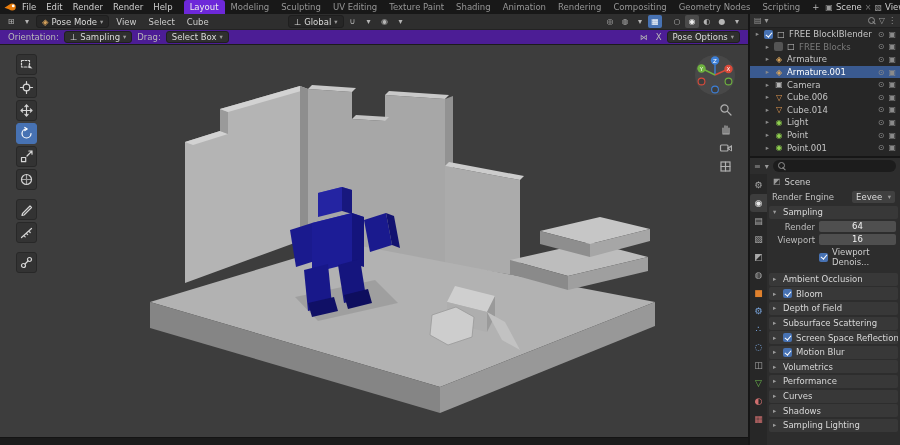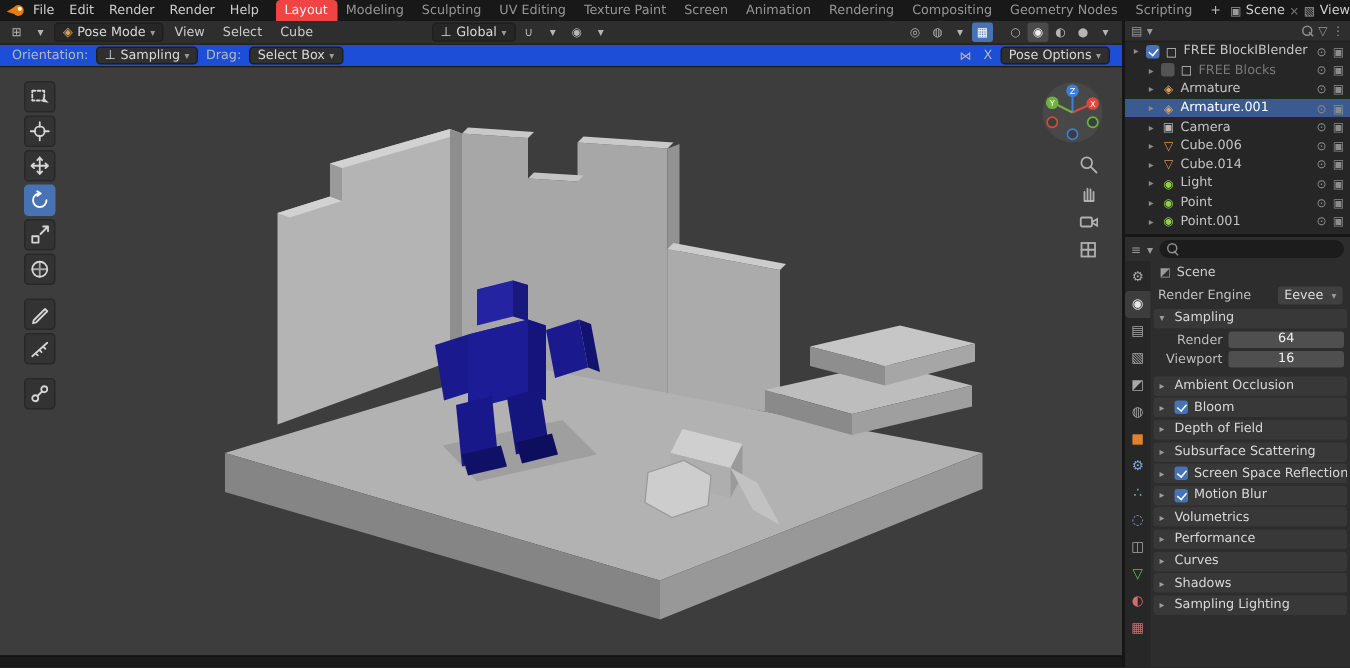--- a/index.html
+++ b/index.html
@@ -4,37 +4,37 @@
 <style>
 *{box-sizing:border-box;margin:0;padding:0}
 html,body{width:900px;height:445px;overflow:hidden}
 body{position:relative;background:#161616;font-family:"DejaVu Sans",sans-serif;color:#ccc;font-size:10px}
 
 .topbar{position:absolute;left:0;top:0;width:900px;height:14px;background:#181818;display:flex;align-items:center;padding-left:4px;z-index:10;font-size:8.5px;color:#cfcfcf}
 .logo{width:16px;display:flex;justify-content:center;align-items:center}
 .menu{padding:0 5px;line-height:14px;white-space:nowrap}
 .tabs{display:flex;margin-left:6px;height:14px}
 .tab{padding:0 6px;line-height:14px;color:#969696;white-space:nowrap}
-.tab.active{background:#ef4444;color:#ececec;border-radius:3px 3px 0 0}
+.tab.active{background:#6d28d9;color:#ececec;border-radius:3px 3px 0 0}
 .tab.plus{color:#bdbdbd}
 .tb-right{margin-left:auto;display:flex;align-items:center;gap:3px;padding-right:8px}
 .ticon{font-size:8px;color:#9a9a9a}
 .tclose{font-size:8px;color:#777}
 
 .vph{position:absolute;left:0;top:14px;width:748px;height:16px;background:#2e2e2e;display:flex;align-items:center;gap:2px;padding:0 4px;font-size:8.5px;border-bottom:1px solid #232323}
 .dd{display:flex;align-items:center;gap:3px;background:#262626;border:1px solid #1f1f1f;border-radius:3px;height:13px;padding:0 5px;color:#dadada;white-space:nowrap}
 .dd .chev{font-size:6.5px;color:#9a9a9a}
 .icobtn{min-width:14px;height:13px;display:flex;align-items:center;justify-content:center;color:#b5b5b5;font-size:8px;border-radius:2px;padding:0 1px}
 .icobtn.blue{background:#4772b3;color:#fff}
 .icobtn.lit{background:#4a4a4a;color:#eee}
 .vph-right{margin-left:auto;display:flex;align-items:center;gap:1px}
 .sep6{width:6px}
 .sp70{width:70px}
 
-.tsb{position:absolute;left:0;top:30px;width:748px;height:15px;background:#1d4ed8;display:flex;align-items:center;gap:5px;padding:0 8px;font-size:8.5px;color:#b8b8b8;border-bottom:1px solid #1c1c1c}
+.tsb{position:absolute;left:0;top:30px;width:748px;height:15px;background:#4c1d95;display:flex;align-items:center;gap:5px;padding:0 8px;font-size:8.5px;color:#b8b8b8;border-bottom:1px solid #1c1c1c}
 .tsb .dd{height:12px;background:#2f2f2f}
 .tsb-right{margin-left:auto;display:flex;align-items:center;gap:5px}
 
 .viewport{position:absolute;left:0;top:45px;width:748px;height:392px;background:#3d3d3d;overflow:hidden}
 .scene{position:absolute;inset:0;width:748px;height:392px}
 .toolcol{position:absolute;left:16px;top:9px;display:flex;flex-direction:column;gap:2px}
 .tool{width:21px;height:21px;background:#333;border:1px solid #282828;border-radius:3px;display:flex;align-items:center;justify-content:center}
 .tool.active{background:#4772b3;border-color:#4772b3}
 .tool svg{stroke:#d5d5d5;fill:none;stroke-width:1.2;stroke-linecap:round;stroke-linejoin:round}
 .tool.active svg{stroke:#fff}
@@ -99,21 +99,21 @@
   <span class="menu">Edit</span>
   <span class="menu">Render</span>
   <span class="menu">Render</span>
   <span class="menu">Help</span>
   <div class="tabs">
     <span class="tab active">Layout</span>
     <span class="tab">Modeling</span>
     <span class="tab">Sculpting</span>
     <span class="tab">UV Editing</span>
     <span class="tab">Texture Paint</span>
-    <span class="tab">Screen</span>
+    <span class="tab">Shading</span>
     <span class="tab">Animation</span>
     <span class="tab">Rendering</span>
     <span class="tab">Compositing</span>
     <span class="tab">Geometry Nodes</span>
     <span class="tab">Scripting</span>
     <span class="tab plus">+</span>
   </div>
   <div class="tb-right">
     <span class="ticon">▣</span>
     <span>Scene</span>
@@ -473,20 +473,24 @@
     </div>
     <div class="samp">
       <div class="srow">
         <span class="sl">Render</span>
         <span class="field">64</span>
       </div>
       <div class="srow">
         <span class="sl">Viewport</span>
         <span class="field">16</span>
       </div>
+      <div class="cbrow">
+        <span class="cb on"></span>
+        <span>Viewport Denois...</span>
+      </div>
     </div>
     <div class="sect">
       <span class="chev">▸</span>
       <span>Ambient Occlusion</span>
     </div>
     <div class="sect">
       <span class="chev">▸</span>
       <span class="cb on"></span>
       <span>Bloom</span>
     </div>

